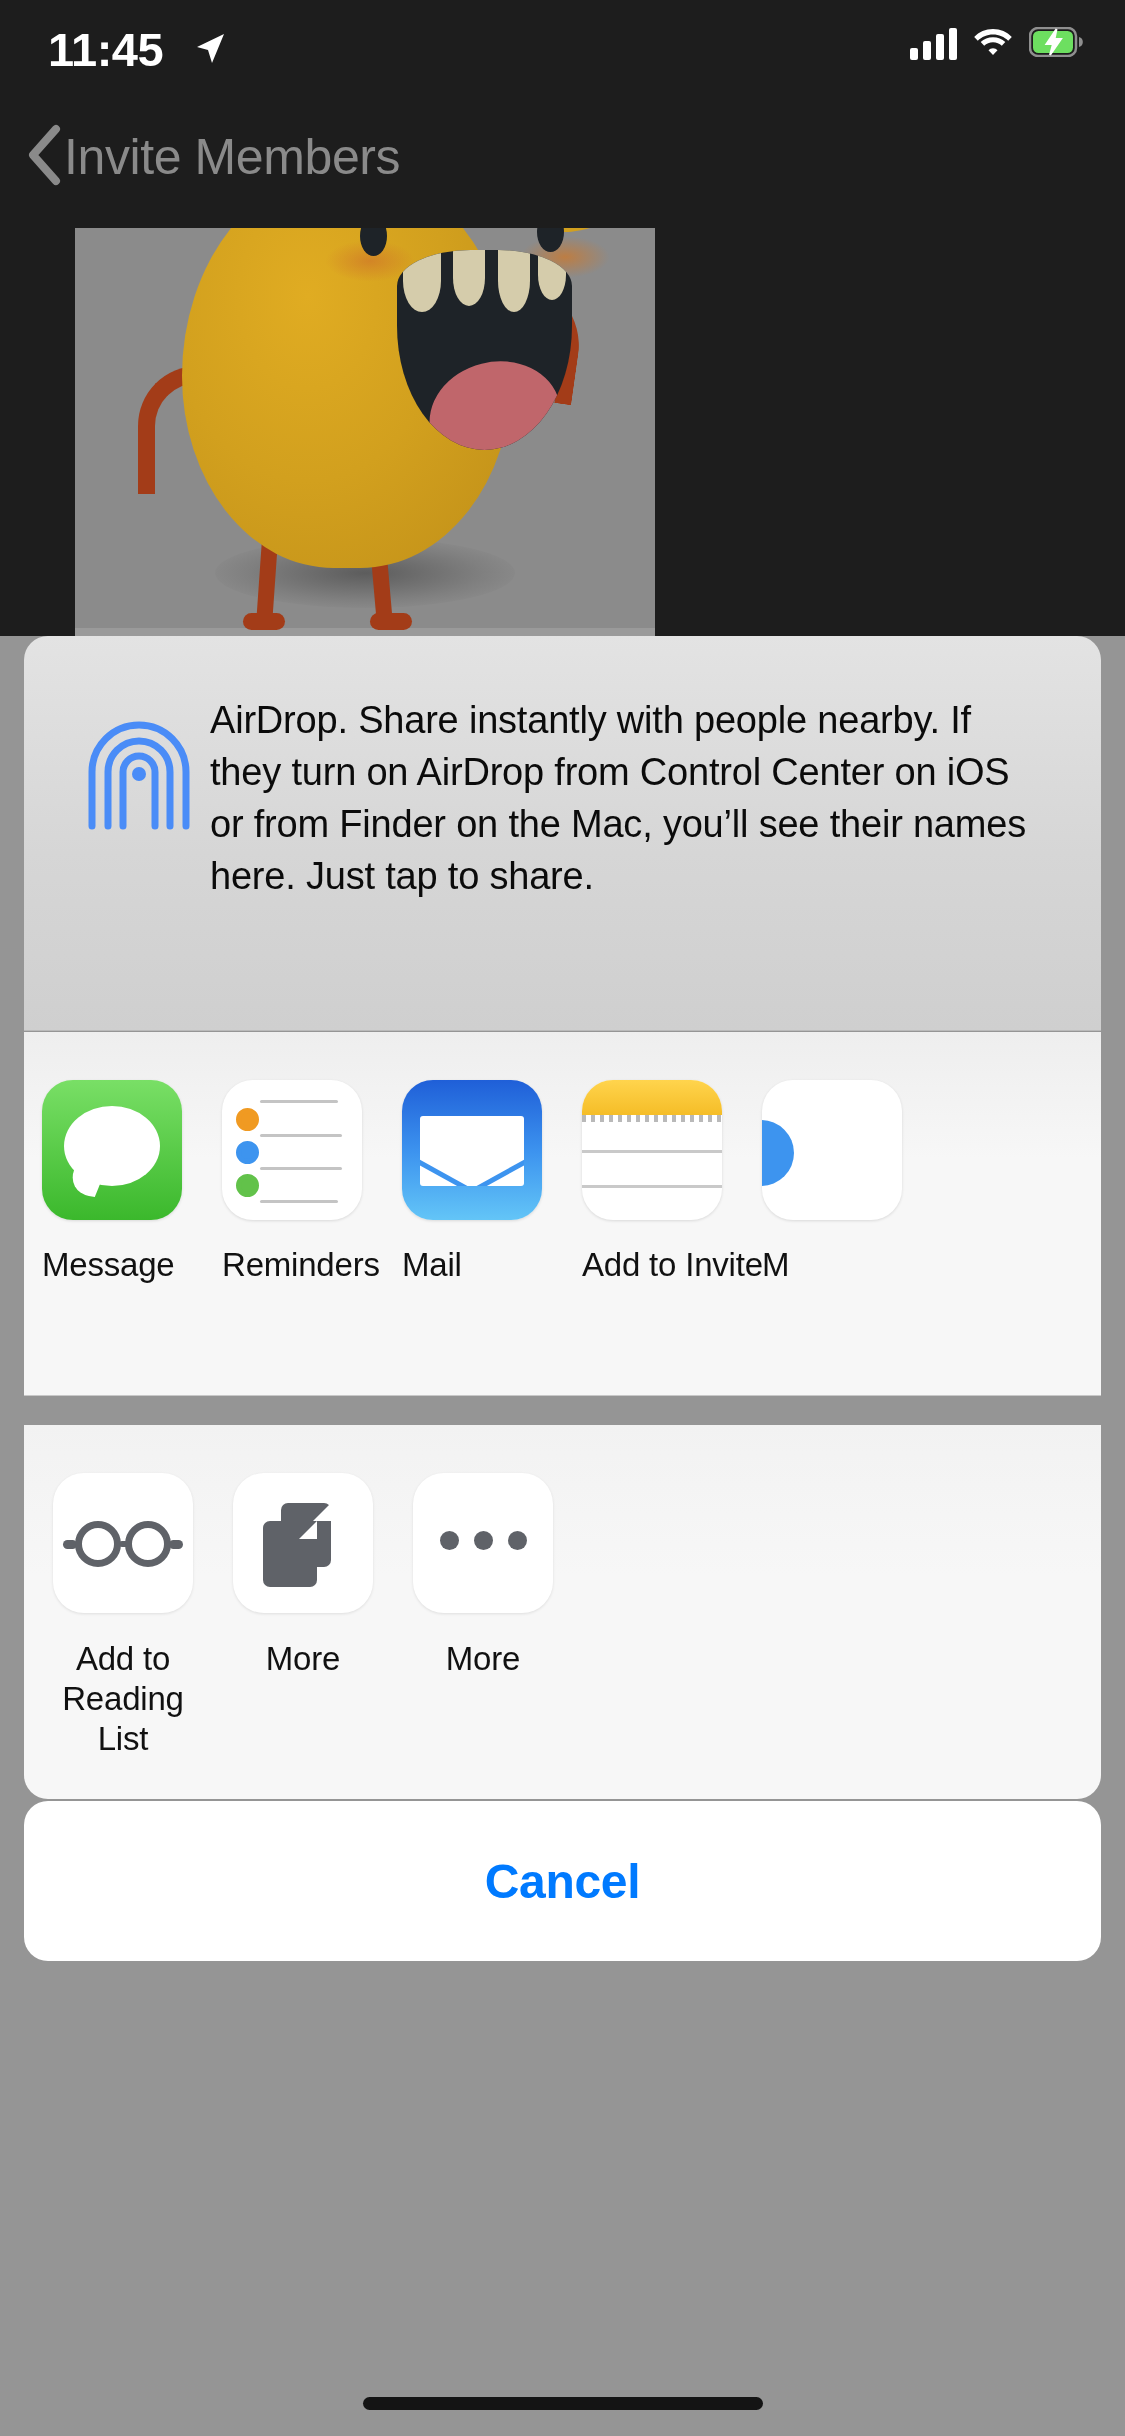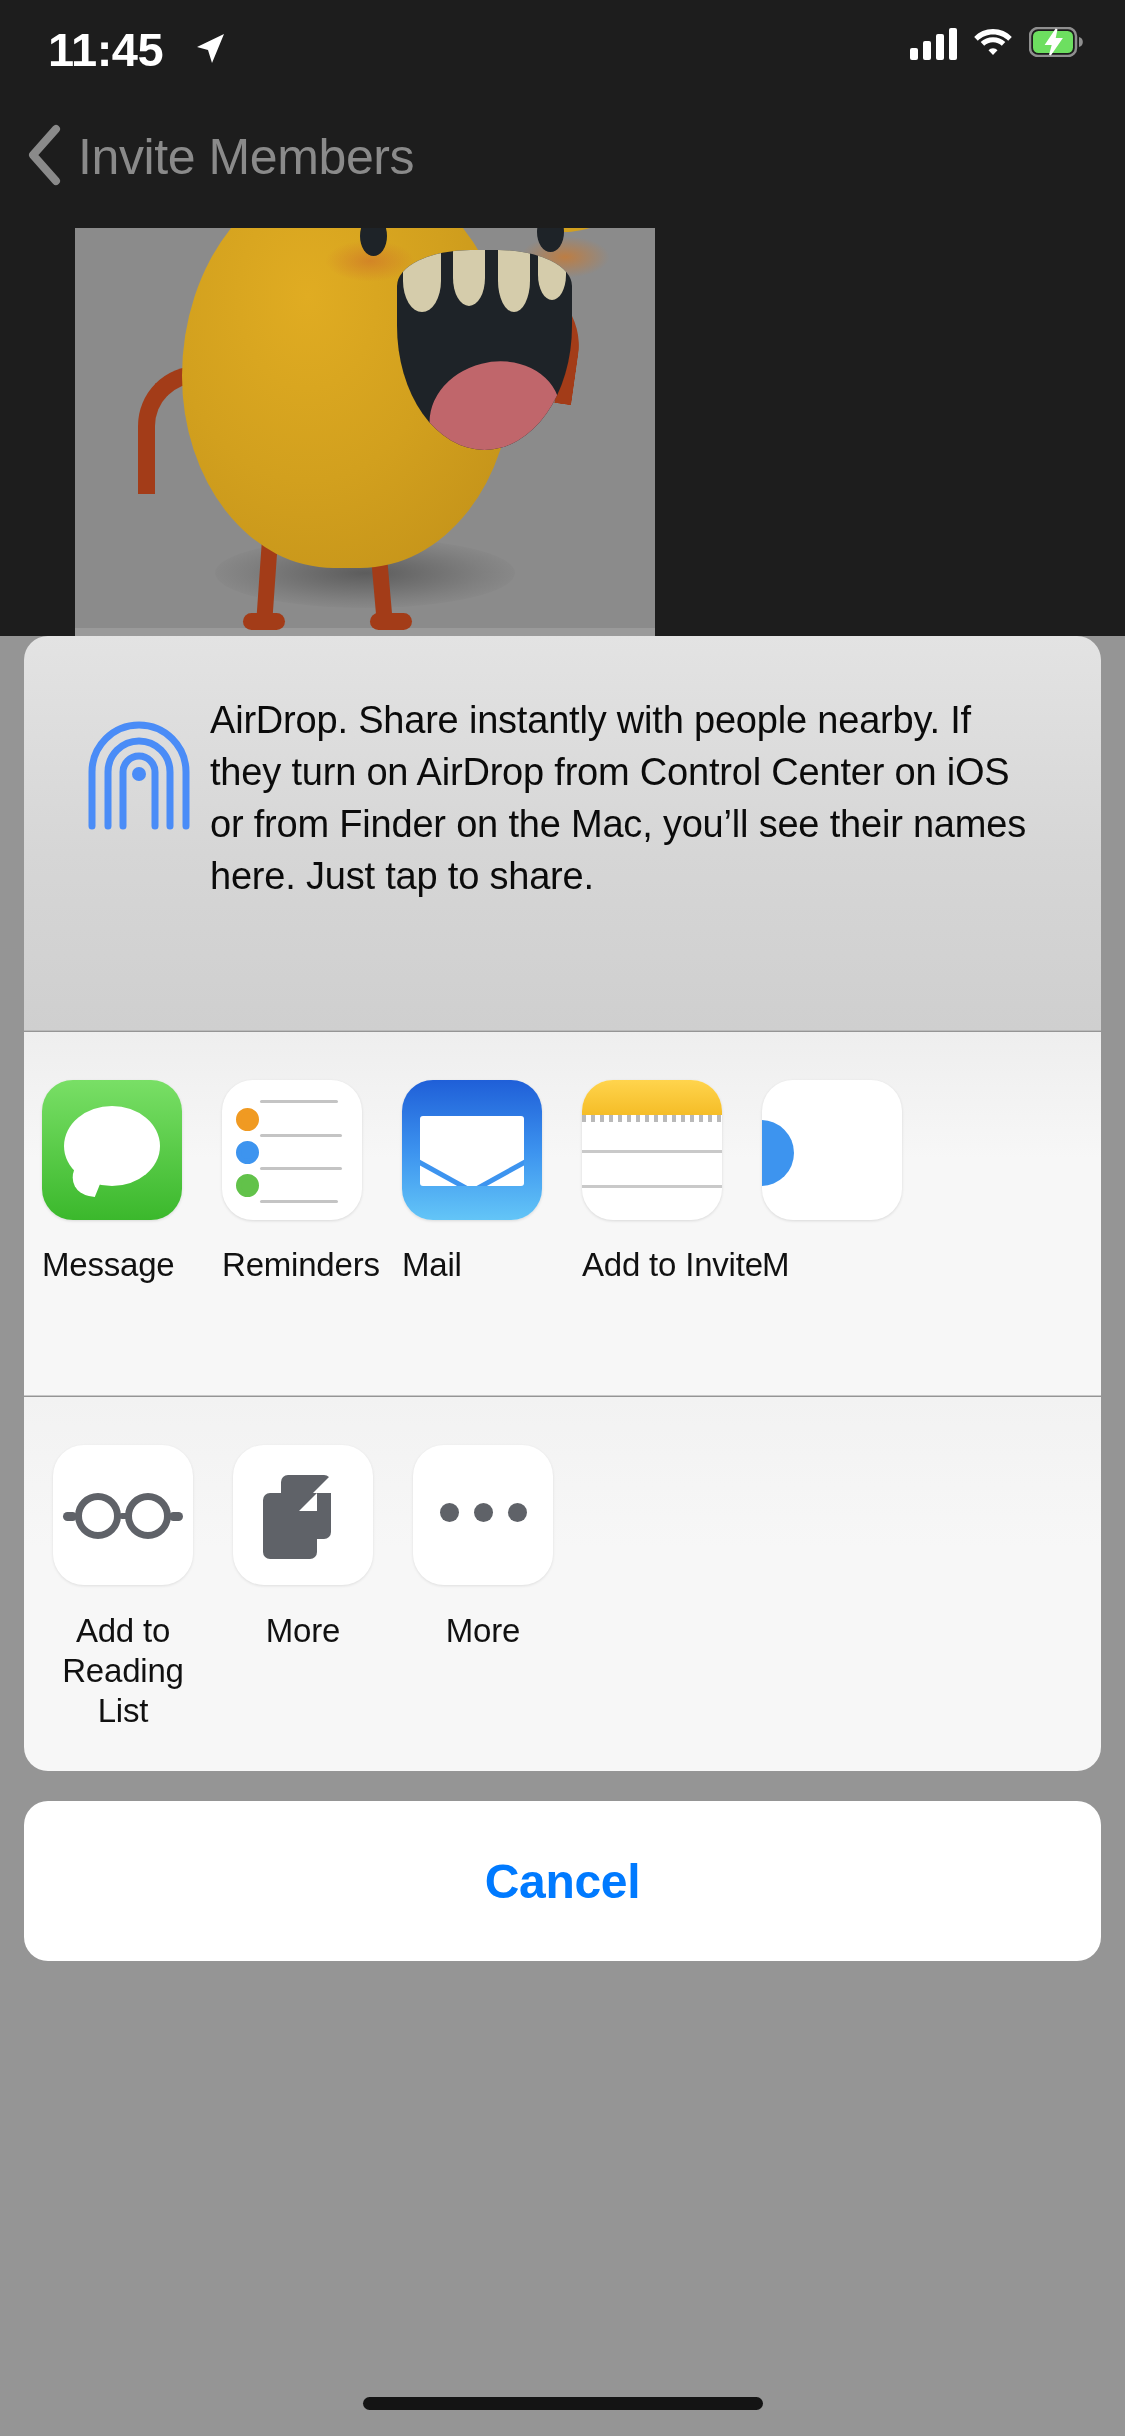--- a/index.html
+++ b/index.html
@@ -34,21 +34,21 @@
   .sig-bars i:nth-child(2){height:19px}
   .sig-bars i:nth-child(3){height:26px}
   .sig-bars i:nth-child(4){height:32px}
 
   
   #nav-bar {
     position:absolute; top:100px; left:0; width:1125px; height:128px;
   }
   #back-btn {
     position:absolute; left:24px; top:24px;
-    display:flex; align-items:center; gap:14px;
+    display:flex; align-items:center; gap:0;
   }
   #nav-title {
     font-size:50px; color:#8a8a8a; letter-spacing:-0.4px;
     line-height:64px;
   }
 
   
   #content-area {
     position:absolute; top:228px; left:0; width:1125px; bottom:0;
     background:#1d1d1d;
@@ -213,21 +213,21 @@
     background:linear-gradient(180deg,#ffd44d 0%,#f5bd27 100%); }
   .notes-perf { position:absolute; left:0; top:35px; width:100%; height:7px;
     background:repeating-linear-gradient(90deg,#b9b9b9 0 4px,transparent 4px 9px); }
   .notes-line { position:absolute; left:0; width:100%; height:3px; background:#c9c9c9; }
   .ic-partial { background:#fff; }
   .partial-circle { position:absolute; left:-34px; top:40px; width:66px; height:66px;
     border-radius:50%; background:#3d94ef; }
 
   
   #actions-card {
-    top:761px; height:374px;
+    top:789px; height:374px;
     background:linear-gradient(180deg,#f2f2f2 0%,#f7f7f7 40%,#f7f7f7 100%);
     border-radius:0 0 24px 24px;
   }
   .act-row { position:absolute; left:0; top:0; display:flex; }
   .act-item { width:162px; margin-left:18px; display:flex; flex-direction:column; align-items:center; }
   .act-icon {
     width:140px; height:140px; border-radius:31px; margin-top:48px;
     background:#fff; position:relative;
     box-shadow:0 1px 3px rgba(0,0,0,.10);
   }

